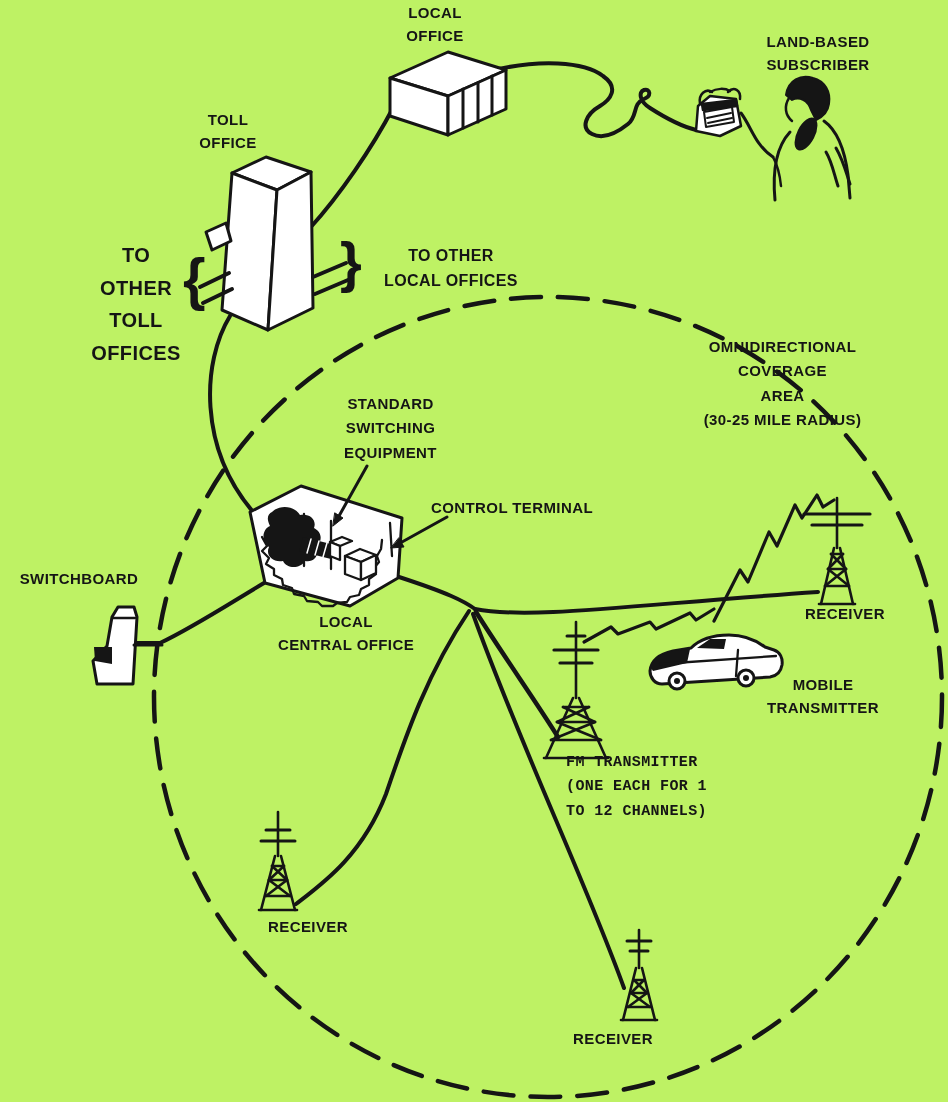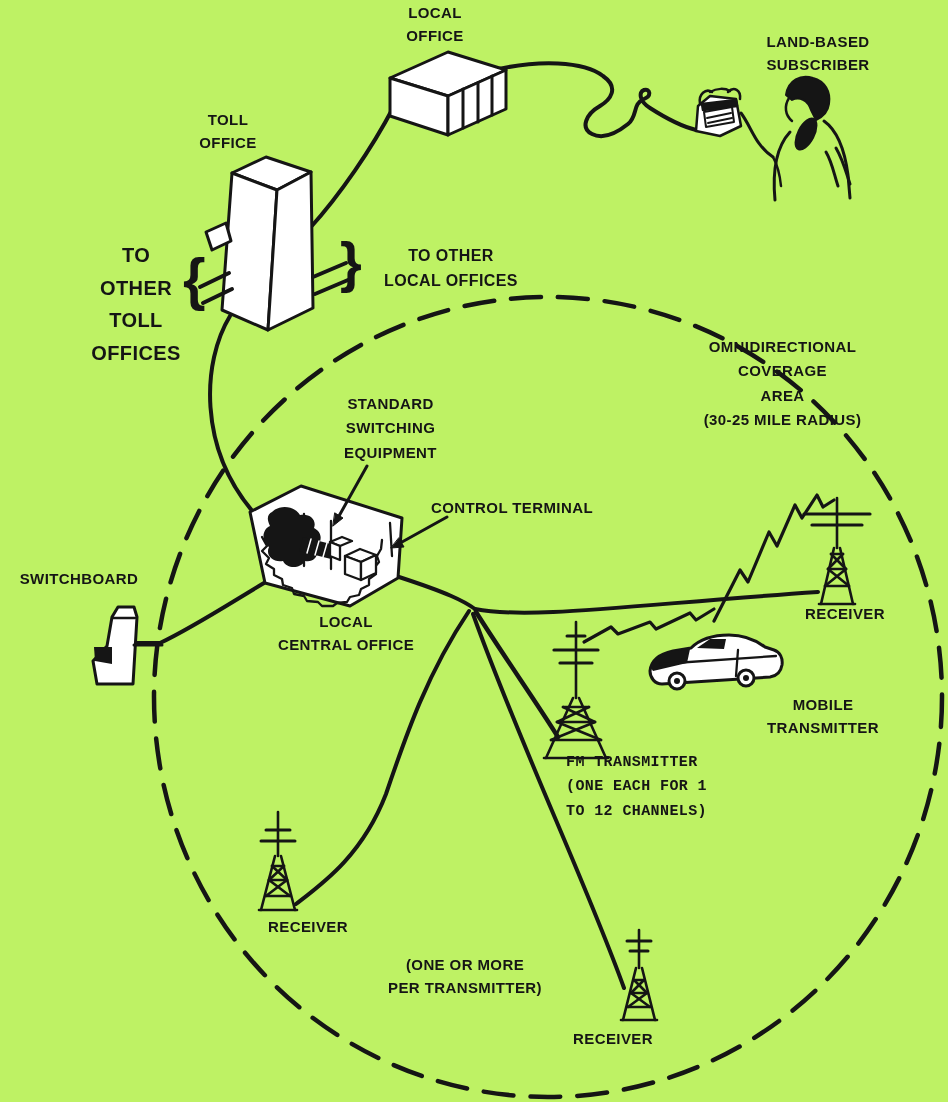--- a/index.html
+++ b/index.html
@@ -218,23 +218,21 @@
 AREA
 (30-25 MILE RADIUS)</div>
 <div class="lbl left" style="left:431px;top:497px;width:220px;">CONTROL TERMINAL</div>
 <div class="lbl" style="left:318px;top:392px;width:145px;line-height:1.62;">STANDARD
 SWITCHING
 EQUIPMENT</div>
 <div class="lbl" style="left:248px;top:611px;width:196px;">LOCAL
 CENTRAL OFFICE</div>
 <div class="lbl" style="left:0px;top:552px;width:158px;margin-top:16px;">SWITCHBOARD</div>
 <div class="lbl" style="left:778px;top:603px;width:134px;">RECEIVER</div>
-<div class="lbl" style="left:740px;top:674px;width:166px;margin-top:20px;">MOBILE
+<div class="lbl" style="left:740px;top:674px;width:166px;">MOBILE
 TRANSMITTER</div>
 <div class="lbl left" style="left:566px;top:751px;width:210px;line-height:1.62;font-family:Liberation Mono, monospace;">FM TRANSMITTER
 (ONE EACH FOR 1
 TO 12 CHANNELS)</div>
 <div class="lbl" style="left:242px;top:916px;width:132px;">RECEIVER</div>
-<div class="lbl" style="left:352px;top:953px;width:226px;line-height:1.55;">(ONE OR MORE
-PER TRANSMITTER)</div>
 <div class="lbl" style="left:547px;top:1028px;width:132px;">RECEIVER</div>
 
 </div>
 
 </body></html>

